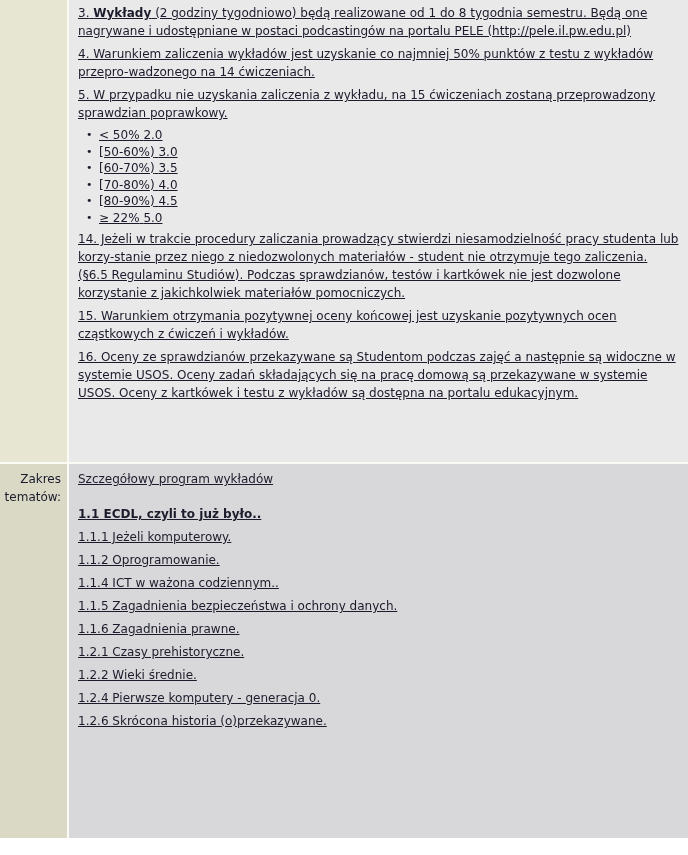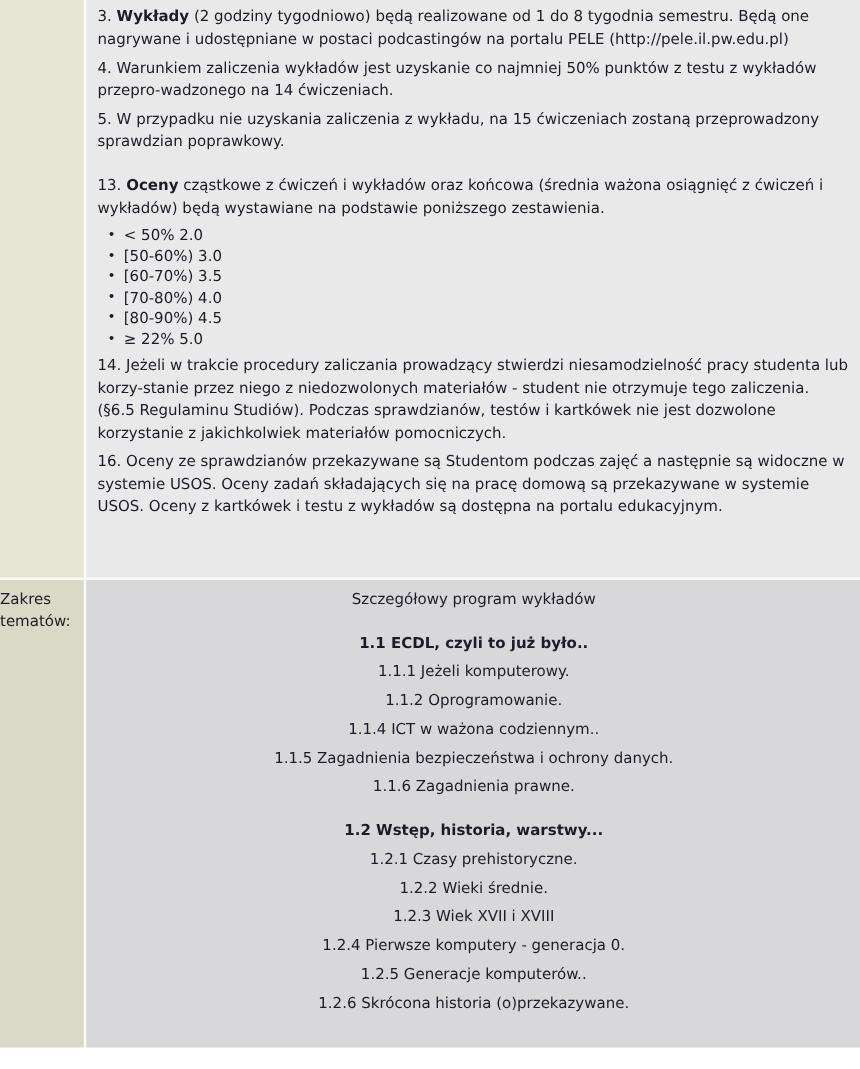--- a/index.html
+++ b/index.html
@@ -18,40 +18,41 @@
     .table {
       display: grid;
       grid-template-columns: 67px 619px;
       column-gap: 2px;
       row-gap: 2px;
       width: 688px;
       background: #fbfbf6;
     }
     .label-cell {
       background: #e6e6d2;
+      text-align: right;
       padding: 6px 6px 0 0;
       line-height: 18px;
     }
     .label-cell.row2 {
       background: #d9d9c6;
     }
     .content-cell {
       padding: 4px 8px 4px 9px;
+      text-decoration: underline;
     }
     .content-cell.row1 {
       background: #e9e9ea;
       height: 462px;
       box-sizing: border-box;
     }
     .content-cell.row2 {
       background: #d8d8da;
       height: 374px;
       box-sizing: border-box;
       padding-top: 6px;
-      text-align: center;
     }
     p {
       margin: 0 0 5px 0;
       line-height: 18px;
     }
     p.gap-top {
       margin-top: 17px;
     }
     ul.grades {
       margin: 4px 0 4px 0;
@@ -94,25 +95,20 @@
   <div class="label-cell row1"></div>
   <div class="content-cell row1">
     <p>
       <span>3.</span>
       <b>Wykłady</b>
       <span>(2 godziny tygodniowo) będą realizowane od 1 do 8 tygodnia semestru. Będą one nagrywane i udostępniane w postaci podcastingów na portalu PELE (http://pele.il.pw.edu.pl)</span>
     </p>
     <p>4. Warunkiem zaliczenia wykładów jest uzyskanie co najmniej 50% punktów z testu z wykładów przepro-wadzonego na 14 ćwiczeniach.</p>
     <p>5. W przypadku nie uzyskania zaliczenia z wykładu, na 15 ćwiczeniach zostaną przeprowadzony sprawdzian poprawkowy.</p>
 
-    <p class="gap-top">
-      <span>13.</span>
-      <b>Oceny</b>
-      <span>cząstkowe z ćwiczeń i wykładów oraz końcowa (średnia ważona osiągnięć z ćwiczeń i wykładów) będą wystawiane na podstawie poniższego zestawienia.</span>
-    </p>
 
     <ul class="grades">
       <li>
         <span class="bullet">•</span>
         <span>&lt; 50%</span>
         <span>2.0</span>
       </li>
       <li>
         <span class="bullet">•</span>
         <span>[50-60%)</span>
@@ -134,36 +130,34 @@
         <span>4.5</span>
       </li>
       <li>
         <span class="bullet">•</span>
         <span>≥ 22%</span>
         <span>5.0</span>
       </li>
     </ul>
 
     <p>14. Jeżeli w trakcie procedury zaliczania prowadzący stwierdzi niesamodzielność pracy studenta lub korzy-stanie przez niego z niedozwolonych materiałów - student nie otrzymuje tego zaliczenia. (§6.5 Regulaminu Studiów). Podczas sprawdzianów, testów i kartkówek nie jest dozwolone korzystanie z jakichkolwiek materiałów pomocniczych.</p>
+    <p>15. Warunkiem otrzymania pozytywnej oceny końcowej jest uzyskanie pozytywnych ocen cząstkowych z ćwiczeń i wykładów.</p>
     <p>16. Oceny ze sprawdzianów przekazywane są Studentom podczas zajęć a następnie są widoczne w systemie USOS. Oceny zadań składających się na pracę domową są przekazywane w systemie USOS. Oceny z kartkówek i testu z wykładów są dostępna na portalu edukacyjnym.</p>
   </div>
 
   <div class="label-cell row2">Zakres tematów:</div>
   <div class="content-cell row2">
     <p class="topic-intro">Szczegółowy program wykładów</p>
 
     <div class="section-title">1.1 ECDL, czyli to już było..</div>
     <div class="topic-item">1.1.1 Jeżeli komputerowy.</div>
     <div class="topic-item">1.1.2 Oprogramowanie.</div>
     <div class="topic-item">1.1.4 ICT w ważona codziennym..</div>
     <div class="topic-item">1.1.5 Zagadnienia bezpieczeństwa i ochrony danych.</div>
     <div class="topic-item">1.1.6 Zagadnienia prawne.</div>
 
-    <div class="section-title second">1.2 Wstęp, historia, warstwy...</div>
     <div class="topic-item">1.2.1 Czasy prehistoryczne.</div>
     <div class="topic-item">1.2.2 Wieki średnie.</div>
-    <div class="topic-item">1.2.3 Wiek XVII i XVIII</div>
     <div class="topic-item">1.2.4 Pierwsze komputery - generacja 0.</div>
-    <div class="topic-item">1.2.5 Generacje komputerów..</div>
     <div class="topic-item">1.2.6 Skrócona historia (o)przekazywane.</div>
   </div>
 
 </div>
 
 </body></html>

